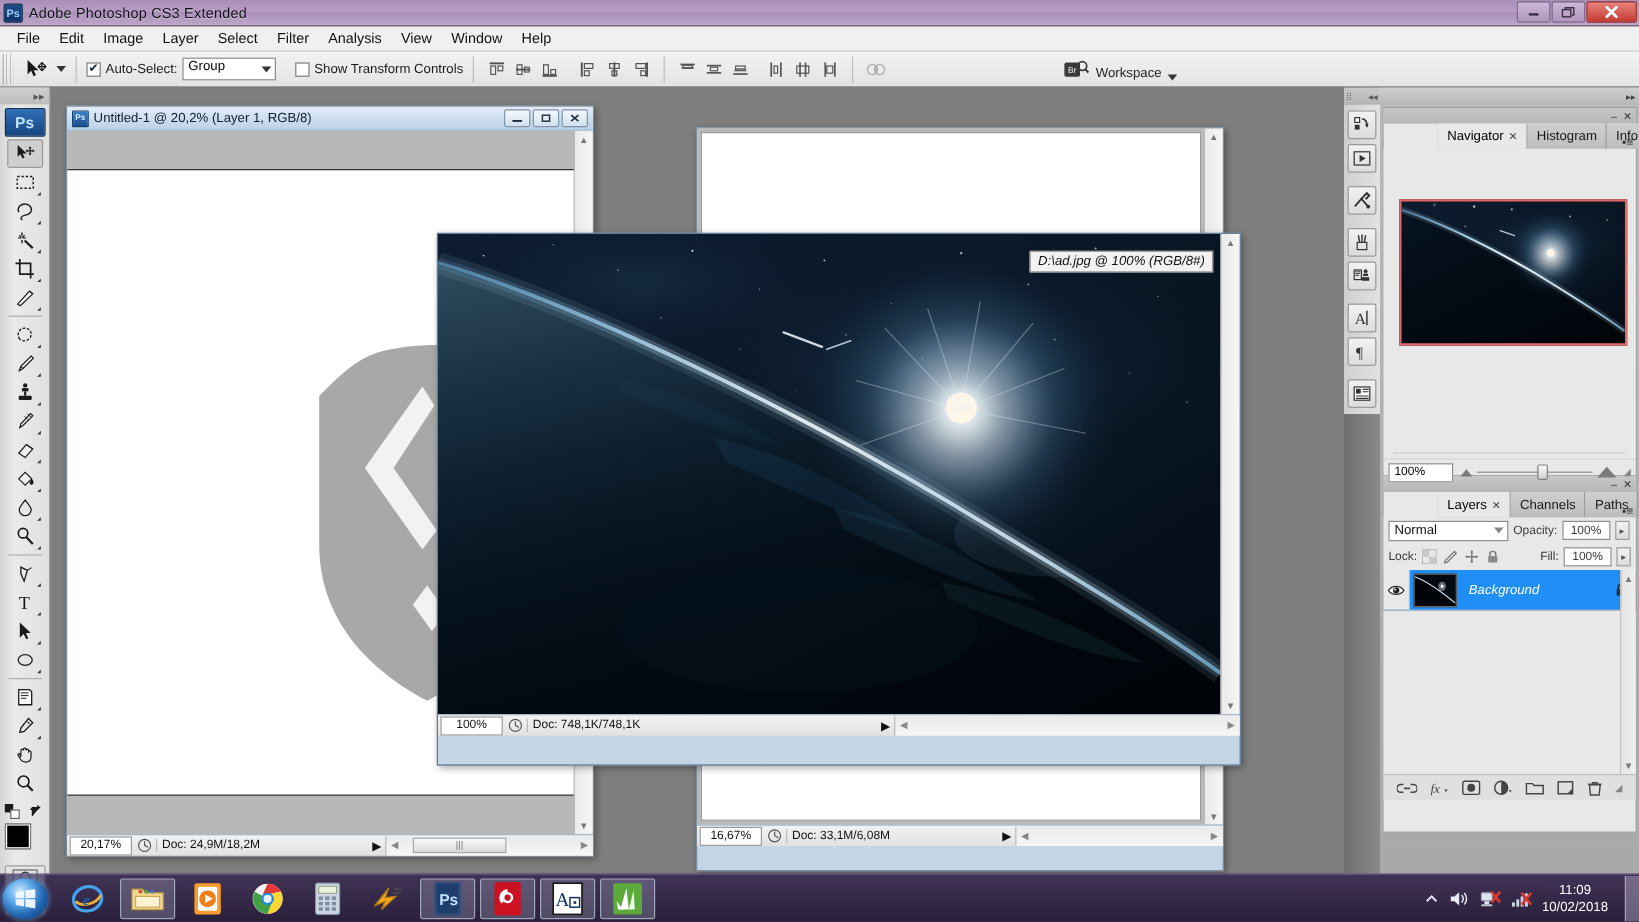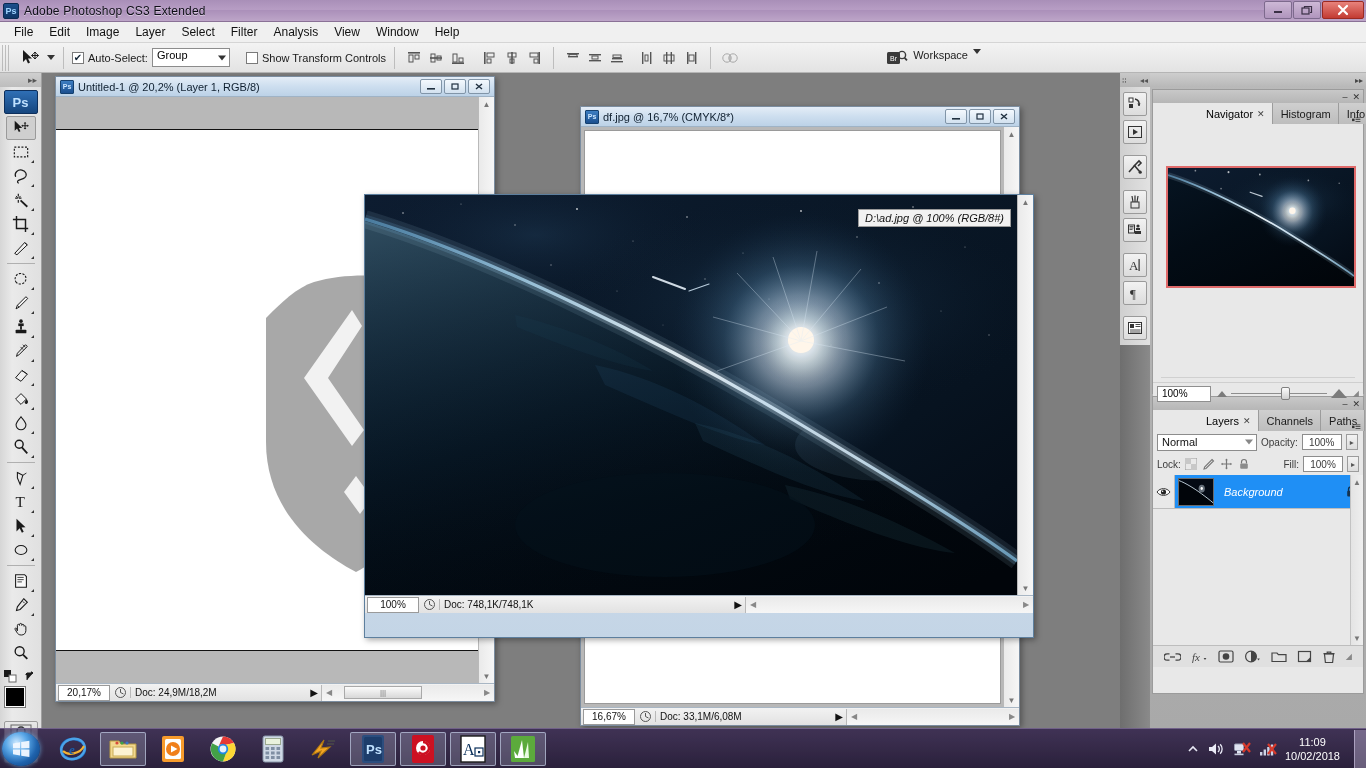--- a/index.html
+++ b/index.html
@@ -80,21 +80,21 @@
     display: flex; padding-left: 4px; font-size: 11px;
     position: relative; margin-left: 4px;
   }
   .ob-select .arr {
     position: absolute; right: 3px; top: 50%; transform: translateY(-50%);
     border-left: 4px solid transparent; border-right: 4px solid transparent;
     border-top: 5px solid #333;
   }
   .align-ico { width: 22px; height: 22px; display: flex; align-items: center; justify-content: center; }
   .workspace-btn {
-    display: flex; align-items: flex-start; gap: 5px; font-size: 11px; color: #222;
+    display: flex; align-items: flex-end; gap: 5px; font-size: 11px; color: #222;
     margin-left: auto; margin-right: 385px;
   }
 
   
   .workarea {
     position: absolute; left: 0; top: 73px; width: 1366px; height: 655px;
     background: #7e7e7e;
   }
 
   
@@ -689,21 +689,21 @@
         </svg>
     </div>
     <div class="tb-screen">
       <svg width="22" height="14" viewBox="0 0 22 14">
           <rect x="2" y="2" width="11" height="8" fill="#9fc2e8" stroke="#3c6ea5"></rect>
           <rect x="7" y="5" width="11" height="8" fill="#cfe2f5" stroke="#3c6ea5"></rect>
         </svg>
     </div>
   </div>
 
-  <div class="docwin" style="left:55px; top:76px; width:440px; height:626px;">
+  <div class="docwin" style="left:55px; top:88px; width:440px; height:626px;">
     <div class="dw-frame">
       <div class="dw-title">
         <div class="dw-icon">Ps</div>
         <div class="dw-titletext">Untitled-1 @ 20,2% (Layer 1, RGB/8)</div>
         <div class="dw-btns">
           <div class="dw-btn">
             <svg width="10" height="8" viewBox="0 0 10 8">
                 <rect x="1" y="5" width="8" height="1.6" fill="#203040"></rect>
               </svg>
           </div>
@@ -750,41 +750,20 @@
           <div class="sb-btn">◀</div>
           <div class="sb-thumb" style="width:78px;margin-left:8px;">|||</div>
           <div class="sb-btn" style="margin-left:auto;">▶</div>
         </div>
       </div>
     </div>
   </div>
 
   <div class="docwin" style="left:580px; top:106px; width:440px; height:620px;">
     <div class="dw-frame">
-      <div class="dw-title">
-        <div class="dw-icon">Ps</div>
-        <div class="dw-titletext">df.jpg @ 16,7% (CMYK/8*)</div>
-        <div class="dw-btns">
-          <div class="dw-btn">
-            <svg width="10" height="8" viewBox="0 0 10 8">
-                <rect x="1" y="5" width="8" height="1.6" fill="#203040"></rect>
-              </svg>
-          </div>
-          <div class="dw-btn">
-            <svg width="10" height="9" viewBox="0 0 10 9">
-                <rect x="2" y="2" width="6" height="5" fill="none" stroke="#203040" stroke-width="1.2"></rect>
-              </svg>
-          </div>
-          <div class="dw-btn">
-            <svg width="10" height="9" viewBox="0 0 10 9">
-                <path d="M2 2 L8 7 M8 2 L2 7" stroke="#203040" stroke-width="1.4"></path>
-              </svg>
-          </div>
-        </div>
-      </div>
       <div class="dw-canvas-wrap" style="height:580px;background:#b8b8b8;">
         <div style="position:absolute;left:3px;top:3px;width:417px;height:574px;background:#fff;border:1px solid #9a9a9a;"></div>
         <div class="scrollbar-v" style="height:580px;">
           <div class="sbv-btn">▲</div>
           <div class="sbv-btn">▼</div>
         </div>
       </div>
       <div class="dw-status">
         <div class="st-zoom">16,67%</div>
         <div class="st-clock">

